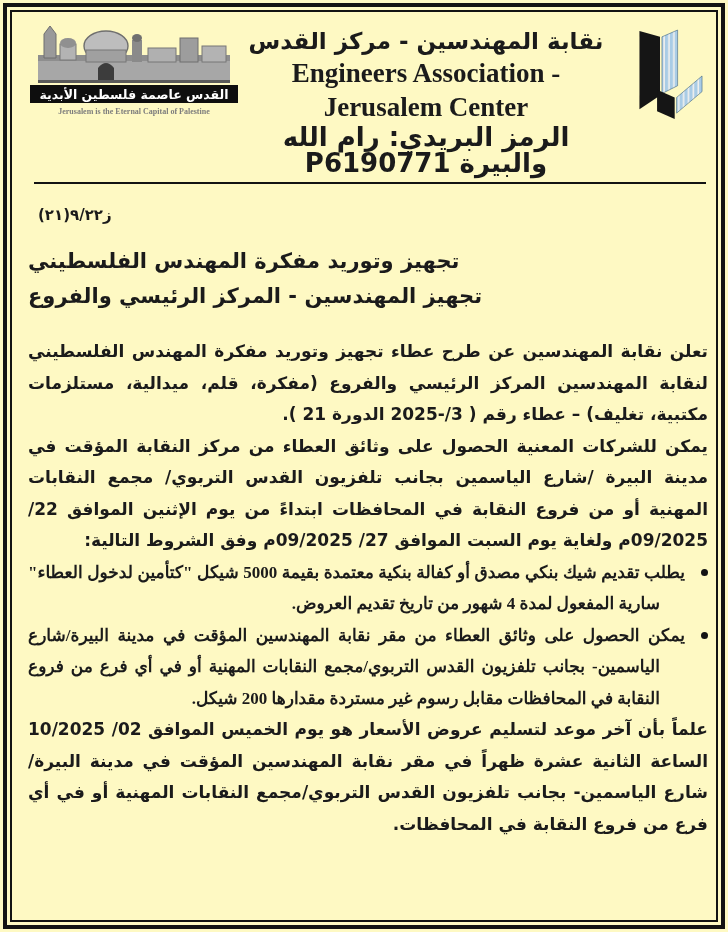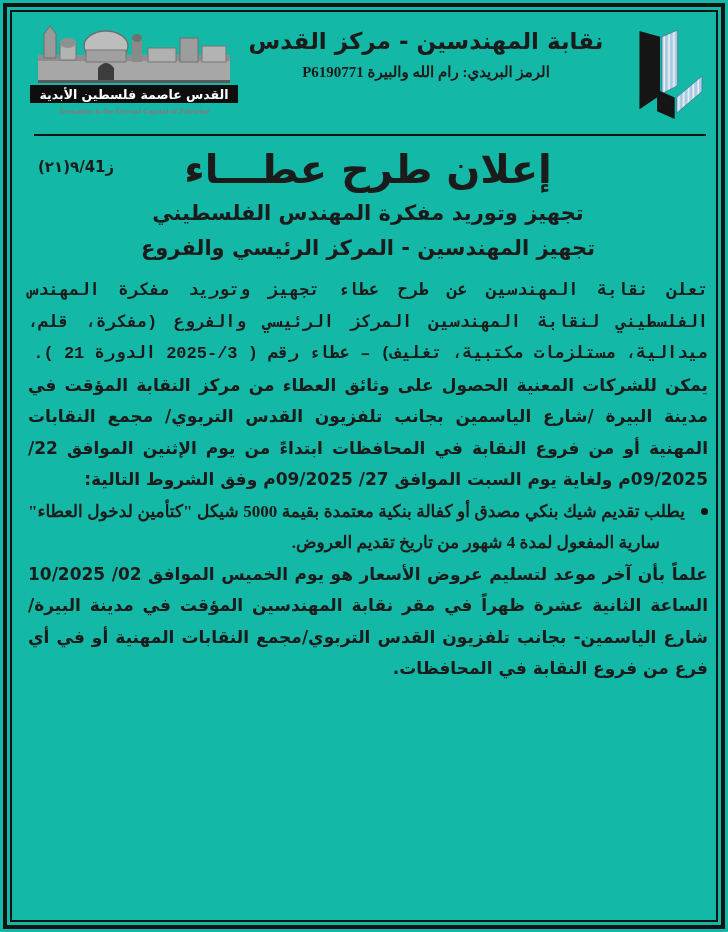--- a/index.html
+++ b/index.html
@@ -6,21 +6,21 @@
   body{
     width:728px;height:932px;
     background:#e9e8e5;
     font-family:"DejaVu Sans",sans-serif;
     color:#1b1b1b;
     overflow:hidden;
   }
   .page{
     box-sizing:border-box;
     width:728px;height:932px;
-    background:#14b8a6;
+    background:#fef9c3;
     padding:3px;
   }
   .frame-outer{
     box-sizing:border-box;height:100%;
     border:4px solid #131313;
     padding:3px;
   }
   .frame-inner{
     box-sizing:border-box;height:100%;
     border:2px solid #131313;
@@ -37,48 +37,48 @@
     direction:rtl;
   }
   .logo-box{flex:0 0 96px;display:flex;justify-content:center;}
   .header-center{flex:1 1 auto;text-align:center;padding-top:2px;}
   .org-ar{font-size:23px;font-weight:bold;line-height:30px;}
   .org-en{
     font-family:"Liberation Serif",serif;
     font-size:27px;font-weight:bold;line-height:34px;
     direction:ltr;
   }
-  .postal{font-size:15px;font-weight:bold;line-height:32px;font-family:Liberation Serif, serif;}
+  .postal{font-size:26px;font-weight:bold;line-height:26px;}
   .emblem-box{flex:0 0 212px;}
   
   .separator{
     height:2px;background:#131313;
     margin:6px 2px 0 6px;border:none;
   }
   
   .title-row{position:relative;text-align:center;margin-top:6px;height:54px;}
   .ref-code{
     position:absolute;left:10px;top:16px;
     font-size:15px;font-weight:bold;
     direction:rtl;
   }
   .ad-title{
     font-size:40px;font-weight:bold;line-height:54px;
     letter-spacing:-1px;
   }
   .subtitle{
-    text-align:center;font-size:21px;font-weight:bold;line-height:35px;
+    text-align:left;font-size:21px;font-weight:bold;line-height:35px;
   }
   
   .body-text{
     font-size:17px;font-weight:bold;line-height:31.5px;
     text-align:justify;
   }
   .para{margin:0 0 0 0;}
-  .para-intro{margin-top:9px;font-family:Liberation Mono, monospace;}
+  .para-intro{margin-top:22px;}
   ul.bullet-list{list-style:none;margin:0;padding:0;font-family:Liberation Serif, serif;}
   li.bullet{
     padding-right:48px;
     text-indent:-48px;
   }
   .dot{
     display:inline-block;width:7px;height:7px;border-radius:50%;
     background:#131313;margin-left:16px;vertical-align:2px;
   }
 </style>
@@ -101,20 +101,21 @@
             </defs>
             <polygon points="24,6 45,12 45,72 24,86" fill="#151515"></polygon>
             <polygon points="47,12 63,5 63,62 47,70" fill="url(#stripes)" stroke="#39607e" stroke-width="0.6"></polygon>
             <polygon points="42,66 60,74 60,96 42,88" fill="#151515"></polygon>
             <polygon points="62,74 88,52 88,68 62,90" fill="url(#stripes)" stroke="#39607e" stroke-width="0.6"></polygon>
           </svg>
         </div>
 
         <div class="header-center">
           <div class="org-ar">نقابة المهندسين - مركز القدس</div>
+          <div class="org-en">Engineers Association -Jerusalem Center</div>
           <div class="postal">الرمز البريدي: رام الله والبيرة P6190771</div>
         </div>
 
         <div class="emblem-box">
           <svg width="212" height="100" viewBox="0 0 212 100">
 
             <rect x="10" y="36" width="192" height="22" fill="#a7a7a7"></rect>
             <rect x="10" y="31" width="192" height="6" fill="#8e8e8e"></rect>
             <polygon points="16,34 16,10 22,2 28,10 28,34" fill="#9a9a9a" stroke="#6f6f6f" stroke-width="1"></polygon>
             <rect x="32" y="20" width="16" height="16" fill="#b3b3b3" stroke="#777" stroke-width="1"></rect>
@@ -132,32 +133,32 @@
             <rect x="2" y="61" width="208" height="18" fill="#0e0e0e"></rect>
             <text x="106" y="74.5" text-anchor="middle" fill="#ffffff" font-family="DejaVu Sans, sans-serif" font-size="12.5" font-weight="bold">القدس عاصمة فلسطين الأبدية</text>
             <text x="106" y="90" text-anchor="middle" fill="#7d7d7d" font-family="Liberation Serif, serif" font-size="8" font-weight="bold">Jerusalem is the Eternal Capital of Palestine</text>
           </svg>
         </div>
       </div>
 
       <div class="separator"></div>
 
       <div class="title-row">
-        <span class="ref-code">ز٩/41(٢١)</span>
-        <span class="ad-title">إعلان طرح عطـــاء</span>
+        <span class="ref-code">ز٩/٢٢(٢١)</span>
       </div>
       <div class="subtitle">تجهيز وتوريد مفكرة المهندس الفلسطيني</div>
       <div class="subtitle">تجهيز المهندسين - المركز الرئيسي والفروع</div>
 
       <div class="body-text">
         <p class="para para-intro">تعلن نقابة المهندسين عن طرح عطاء تجهيز وتوريد مفكرة المهندس الفلسطيني لنقابة المهندسين المركز الرئيسي والفروع (مفكرة، قلم، ميدالية، مستلزمات مكتبية، تغليف) – عطاء رقم ( 3/-2025 الدورة 21 ).</p>
         <p class="para">يمكن للشركات المعنية الحصول على وثائق العطاء من مركز النقابة المؤقت في مدينة البيرة /شارع الياسمين بجانب تلفزيون القدس التربوي/ مجمع النقابات المهنية أو من فروع النقابة في المحافظات ابتداءً من يوم الإثنين الموافق 22/ 09/2025م ولغاية يوم السبت الموافق 27/ 09/2025م وفق الشروط التالية:</p>
 
         <ul class="bullet-list">
           <li class="bullet"><span class="dot"></span><span>يطلب تقديم شيك بنكي مصدق أو كفالة بنكية معتمدة بقيمة 5000 شيكل "كتأمين لدخول العطاء" سارية المفعول لمدة 4 شهور من تاريخ تقديم العروض.</span></li>
+          <li class="bullet"><span class="dot"></span><span>يمكن الحصول على وثائق العطاء من مقر نقابة المهندسين المؤقت في مدينة البيرة/شارع الياسمين- بجانب تلفزيون القدس التربوي/مجمع النقابات المهنية أو في أي فرع من فروع النقابة في المحافظات مقابل رسوم غير مستردة مقدارها 200 شيكل.</span></li>
         </ul>
 
         <p class="para">علماً بأن آخر موعد لتسليم عروض الأسعار هو يوم الخميس الموافق 02/ 10/2025 الساعة الثانية عشرة ظهراً في مقر نقابة المهندسين المؤقت في مدينة البيرة/شارع الياسمين- بجانب تلفزيون القدس التربوي/مجمع النقابات المهنية أو في أي فرع من فروع النقابة في المحافظات.</p>
 
       </div>
 
     </div>
   </div>
 </div>
 

